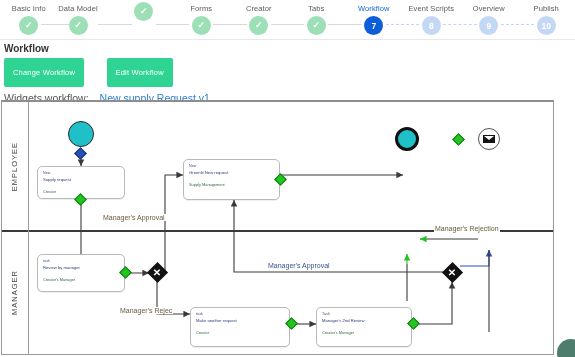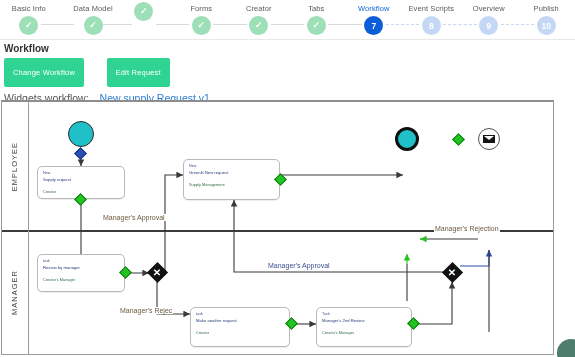--- a/index.html
+++ b/index.html
@@ -249,21 +249,21 @@
     <div class="connector solid" style="left: 328.25px; width: 33.5px;"></div>
     <div class="connector dashed" style="left: 385.75px; width: 33.5px;"></div>
     <div class="connector dashed" style="left: 443.25px; width: 33.5px;"></div>
     <div class="connector dashed" style="left: 500.75px; width: 33.5px;"></div>
     <div class="step done" style="left: -8.25px;">
       <div class="step-label">Basic Info</div>
       <div class="step-circle">
         <span class="check">✓</span>
       </div>
     </div>
-    <div class="step done" style="left: 56px;">
+    <div class="step done" style="left: 41px;">
       <div class="step-label">Data Model</div>
       <div class="step-circle">
         <span class="check">✓</span>
       </div>
     </div>
     <div class="step done" style="left: 106.75px;">
       <div class="step-circle">
         <span class="check">✓</span>
       </div>
     </div>
@@ -300,21 +300,21 @@
     <div class="step todo" style="left: 509.25px;">
       <div class="step-label">Publish</div>
       <div class="step-circle">10</div>
     </div>
   </div>
 
 <div id="section-head">
   <div id="wf-title">Workflow</div>
   <div id="btn-row">
     <button class="btn">Change Workflow</button>
-    <button class="btn">Edit Request</button>
+    <button class="btn">Edit Workflow</button>
   </div>
   <div id="selected-row">
     <span>Widgets workflow:</span><span class="wf-name">New supply Request v1</span>
   </div>
 </div>
 
 <div id="canvas-wrap">
 
   <div id="lane-header-col">
     <div class="lane-sep" style="top:128px;"></div>

